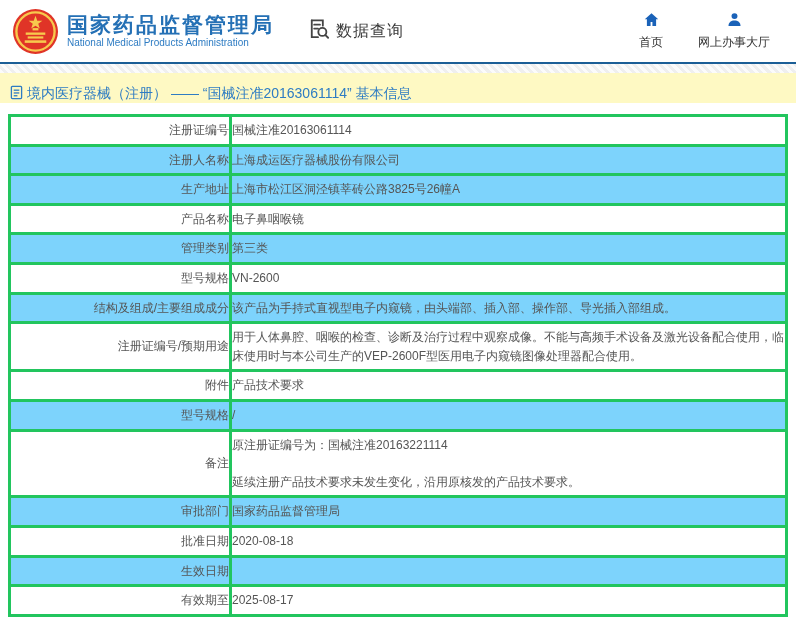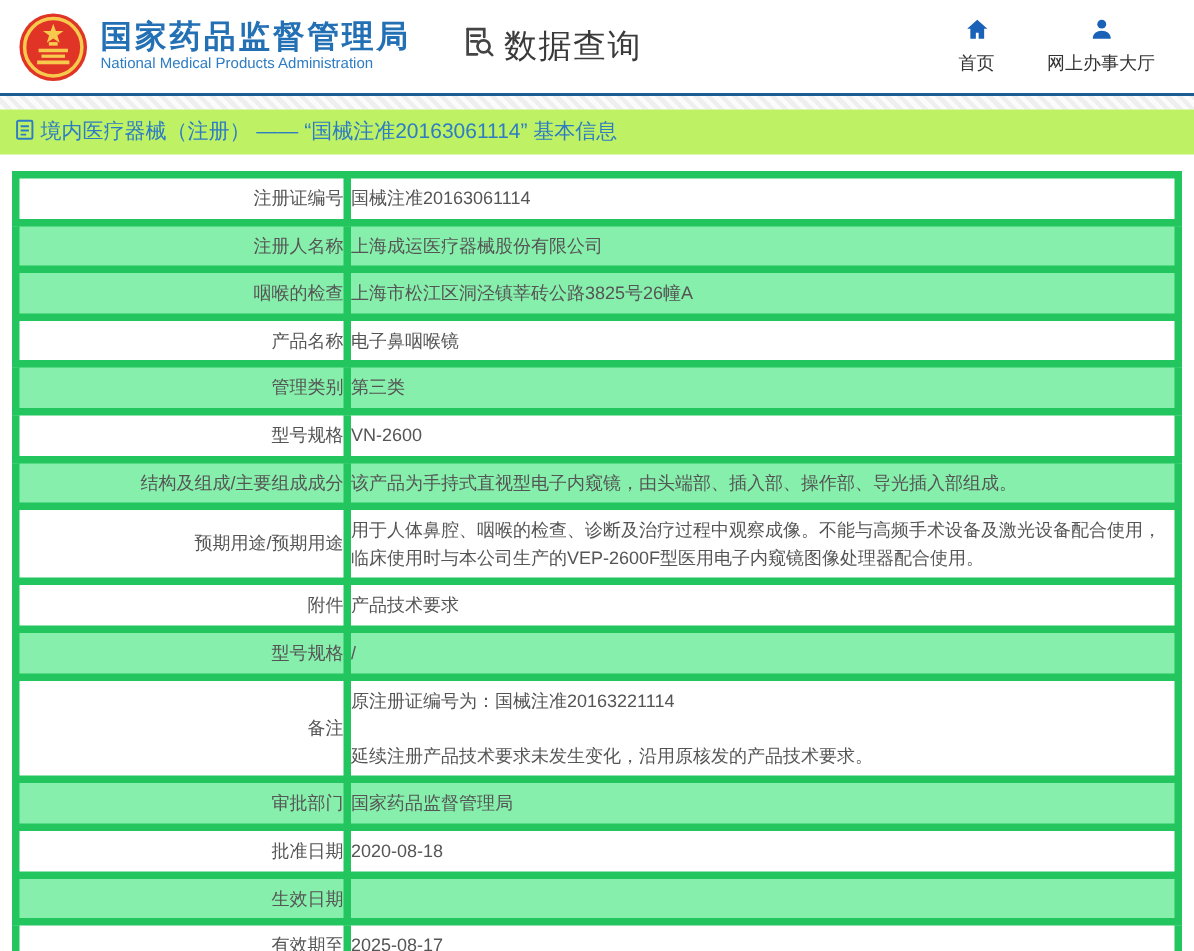--- a/index.html
+++ b/index.html
@@ -25,21 +25,21 @@
     font-size: 21px;
     font-weight: bold;
     letter-spacing: 2px;
     white-space: nowrap;
   }
   .brand-en { color: #2e7cc3; font-size: 10px; white-space: nowrap; }
   .data-query {
     display: flex;
     align-items: center;
     margin-left: 32px;
-    font-size: 22px;
+    font-size: 16px;
     color: #3a3a3a;
     letter-spacing: 1px;
     cursor: pointer;
   }
   .data-query svg { margin-right: 5px; }
   .top-nav { margin-left: auto; display: flex; gap: 26px; }
   .nav-item {
     display: flex;
     flex-direction: column;
     align-items: center;
@@ -50,56 +50,56 @@
   }
   .nav-item svg { margin-bottom: 3px; }
   
   .blue-line { height: 2px; background: #1b5e96; }
   .hatch-strip {
     height: 9px;
     background: repeating-linear-gradient(45deg, #fbfbfb 0 3px, #efefef 3px 6px);
   }
   .breadcrumb-bar {
     height: 30px;
-    background: #bef264;
-    display: flex;
-    align-items: center;
+    background: #fef9c3;
+    display: flex;
+    align-items: flex-end;
     padding: 0 10px;
   }
   .breadcrumb {
     display: flex;
     align-items: center;
     color: #2e7cc3;
     font-size: 14px;
   }
   .breadcrumb svg { margin-right: 4px; }
   
   .table-wrap { margin: 11px 8px 0 8px; }
   table.info {
     width: 780px;
     border-collapse: collapse;
     font-size: 12px;
     color: #555;
     table-layout: fixed;
   }
   table.info td {
-    border: 5px solid #22c55e;
+    border: 3px solid #22c55e;
     padding: 4px 0;
     line-height: 1.55;
     height: 23px;
     vertical-align: middle;
   }
   td.label {
     width: 221px;
     text-align: right;
     padding-right: 12px;
     color: #555;
   }
   td.value { white-space: pre-line; word-break: break-all; }
-  tr.alt { background: #86efac; }
+  tr.alt { background: #7dd3fc; }
 </style>
 </head>
 <body>
 
 <div class="header">
   <span class="logo">
     <svg viewBox="0 0 48 48" width="47" height="47">
       <circle cx="24" cy="24" r="23" fill="#e03427"></circle>
       <circle cx="24" cy="24" r="19.5" fill="none" stroke="#f7c94d" stroke-width="2.4"></circle>
       <polygon points="24,8 25.8,13 31,13 26.8,16 28.4,21 24,18 19.6,21 21.2,16 17,13 22.2,13" fill="#f7c94d"></polygon>
@@ -169,41 +169,41 @@
     <tbody>
       <tr>
         <td class="label">注册证编号</td>
         <td class="value">国械注准20163061114</td>
       </tr>
       <tr class="alt">
         <td class="label">注册人名称</td>
         <td class="value">上海成运医疗器械股份有限公司</td>
       </tr>
       <tr class="alt">
-        <td class="label">咽喉的检查</td>
+        <td class="label">生产地址</td>
         <td class="value">上海市松江区洞泾镇莘砖公路3825号26幢A</td>
       </tr>
       <tr>
         <td class="label">产品名称</td>
         <td class="value">电子鼻咽喉镜</td>
       </tr>
       <tr class="alt">
         <td class="label">管理类别</td>
         <td class="value">第三类</td>
       </tr>
       <tr>
         <td class="label">型号规格</td>
         <td class="value">VN-2600</td>
       </tr>
       <tr class="alt">
         <td class="label">结构及组成/主要组成成分</td>
         <td class="value">该产品为手持式直视型电子内窥镜，由头端部、插入部、操作部、导光插入部组成。</td>
       </tr>
       <tr>
-        <td class="label">预期用途/预期用途</td>
+        <td class="label">注册证编号/预期用途</td>
         <td class="value">用于人体鼻腔、咽喉的检查、诊断及治疗过程中观察成像。不能与高频手术设备及激光设备配合使用，临床使用时与本公司生产的VEP-2600F型医用电子内窥镜图像处理器配合使用。</td>
       </tr>
       <tr>
         <td class="label">附件</td>
         <td class="value">产品技术要求</td>
       </tr>
       <tr class="alt">
         <td class="label">型号规格</td>
         <td class="value">/</td>
       </tr>

